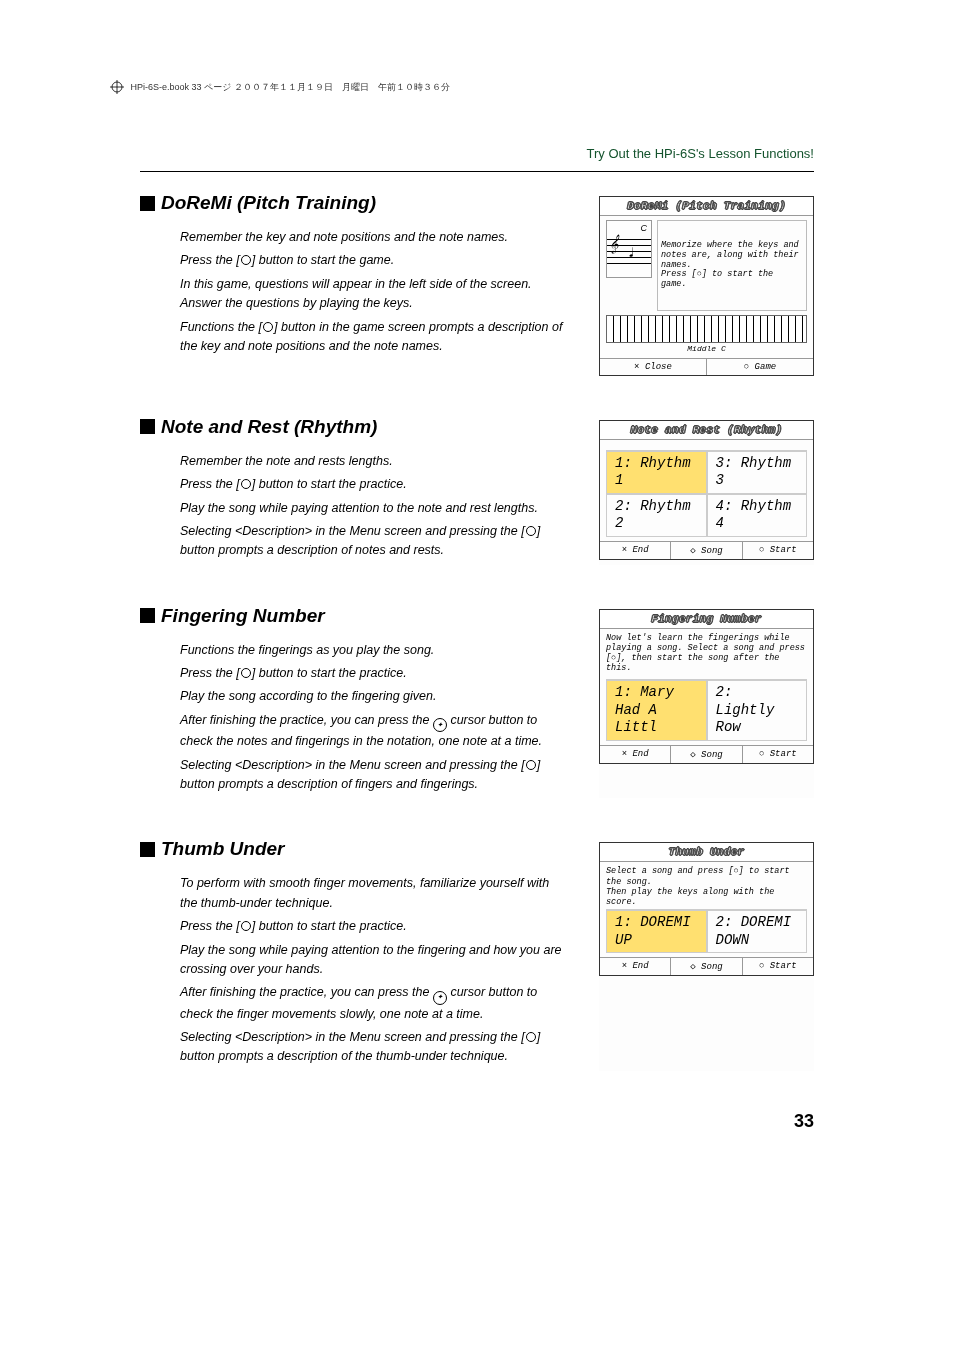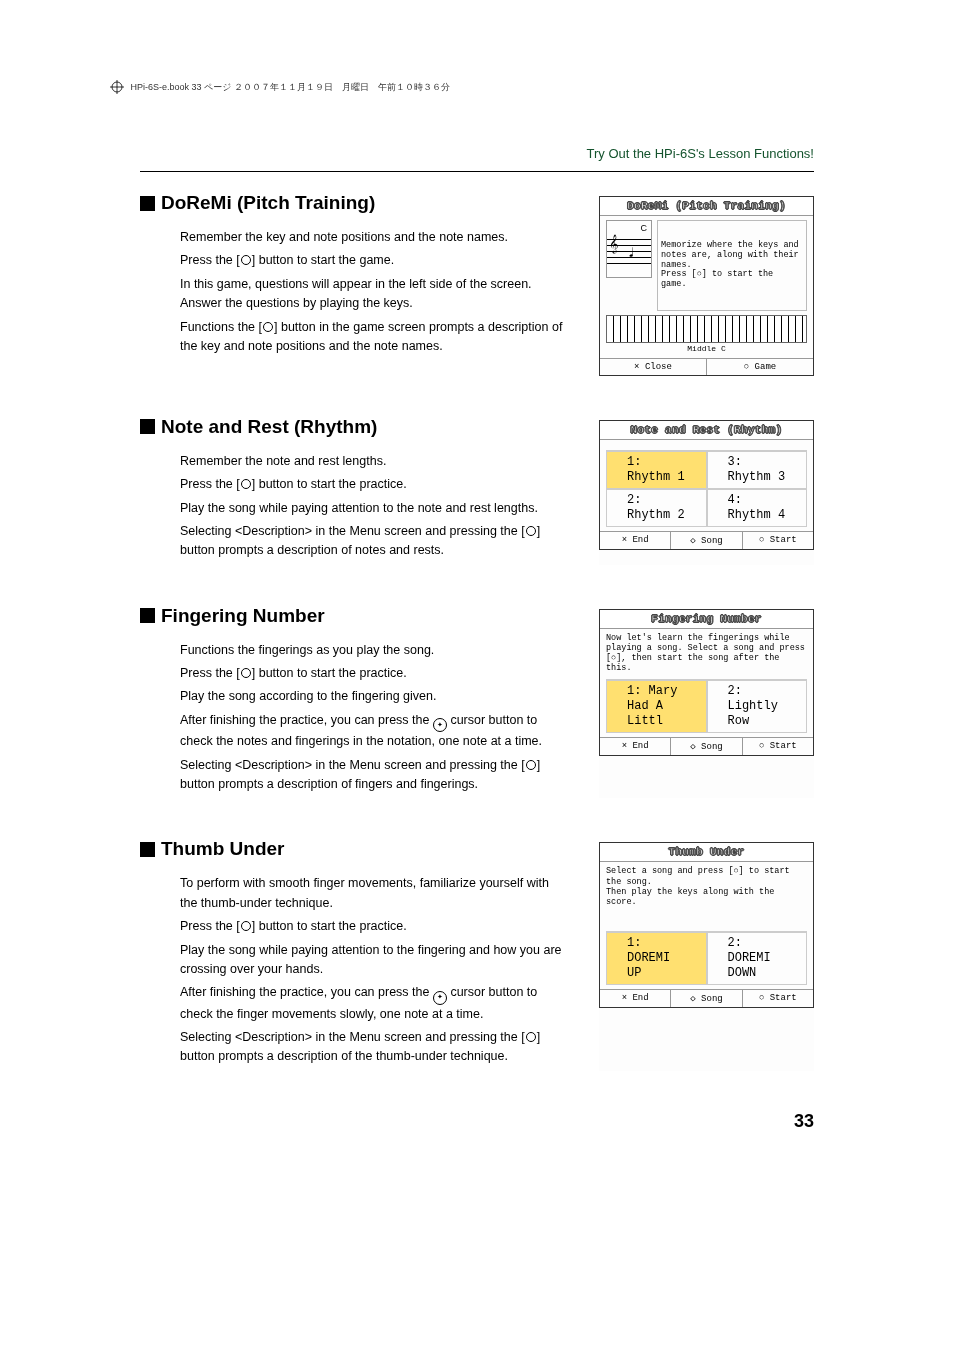--- a/index.html
+++ b/index.html
@@ -32,20 +32,21 @@
   }
   hr.top-rule {
     border: none;
     border-top: 1.5px solid #000;
     margin: 0 80px 20px 80px;
   }
   .section {
     margin: 0 80px 40px 80px;
     display: flex;
     gap: 30px;
+    font-style: italic;
   }
   .section-text {
     flex: 1;
   }
   .section-title {
     font-size: 19px;
     font-weight: bold;
     margin-bottom: 14px;
     display:flex;
     align-items:center;
@@ -132,23 +133,23 @@
   }
   .lcd-footer > div:last-child { border-right:none; }
   .lcd-options {
     display:flex;
     flex-wrap:wrap;
     margin-top:6px;
     border-top:1px solid #ccc;
   }
   .lcd-opt {
     width:50%;
-    padding:3px 20px;
+    padding:3px 8px;
     border:1px solid #ccc;
-    font-size:12px;
+    font-size:14px;
   }
   .lcd-opt.sel { background:#ffe070; }
   .keyboard-mini {
     margin-top:4px;
     height:28px;
     background:repeating-linear-gradient(90deg,#fff 0 6px,#000 6px 7px);
     border:1px solid #666;
     position:relative;
   }
   .staff-box {
@@ -229,21 +230,21 @@
   </div>
 </div>
 
 <div class="section">
   <div class="section-text">
     <div class="section-title">
       <span class="square"></span>
       <span>Note and Rest (Rhythm)</span>
     </div>
     <div class="body-text">
-      <p>Remember the note and rest lengths.</p>
+      <p>Remember the note and rests lengths.</p>
       <p><span>Press the [</span><span class="circle-btn"></span><span>] button to start the practice.</span></p>
       <p>Play the song while paying attention to the note and rest lengths.</p>
       <p><span>Selecting &lt;Description&gt; in the Menu screen and pressing the [</span><span class="circle-btn"></span><span>] button prompts a description of notes and rests.</span></p>
     </div>
   </div>
   <div class="lcd">
     <div class="lcd-frame">
       <div class="lcd-header"><span class="outline-text">Note and Rest (Rhythm)</span></div>
       <div class="lcd-body">
         <div class="lcd-options">
@@ -308,21 +309,21 @@
       <p><span>After finishing the practice, you can press the </span><span class="cursor-btn">✦</span><span> cursor button to check the finger movements slowly, one note at a time.</span></p>
       <p><span>Selecting &lt;Description&gt; in the Menu screen and pressing the [</span><span class="circle-btn"></span><span>] button prompts a description of the thumb-under technique.</span></p>
     </div>
   </div>
   <div class="lcd">
     <div class="lcd-frame">
       <div class="lcd-header"><span class="outline-text">Thumb Under</span></div>
       <div class="lcd-body">
         <div style="font-size:8.5px;line-height:1.2;white-space:pre-line">Select a song and press [○] to start the song.
 Then play the keys along with the score.</div>
-        <div class="lcd-options" style="margin-top:24px">
+        <div class="lcd-options" style="margin-top:2px">
           <div class="lcd-opt sel">1: DOREMI UP</div>
           <div class="lcd-opt">2: DOREMI DOWN</div>
         </div>
       </div>
       <div class="lcd-footer">
         <div>× End</div>
         <div>◇ Song</div>
         <div>○ Start</div>
       </div>
     </div>

